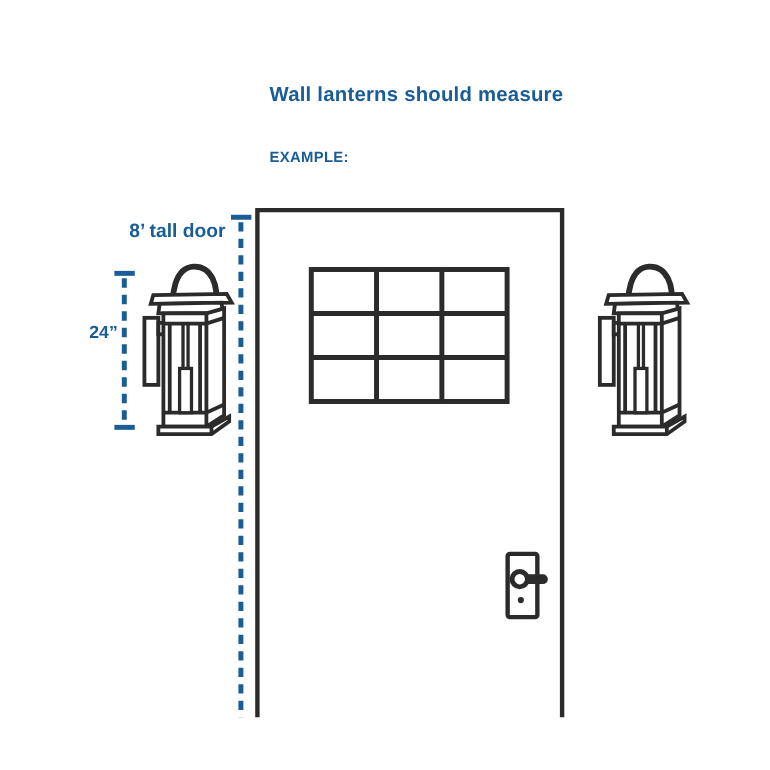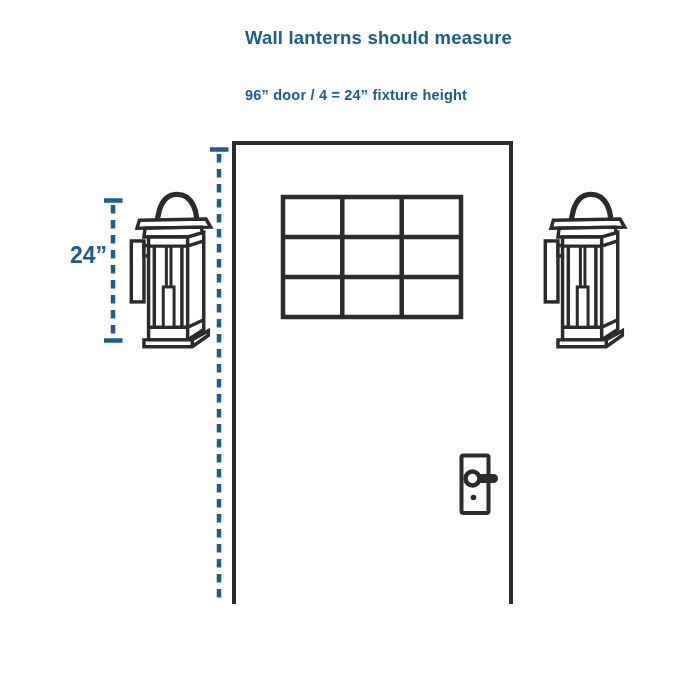--- a/index.html
+++ b/index.html
@@ -1,28 +1,28 @@
 <!DOCTYPE html>
 <html style="--accent: #1A5C96; --ink: #2B2B2B; --background: #FFFFFF;"><head>
 <meta charset="utf-8">
 <style>
   :root { --accent:#1A5C96; --ink:#2B2B2B; --background:#FFFFFF; }
   * { margin:0; padding:0; box-sizing:border-box; }
   html,body { width:700px; height:700px; background:var(--background); }
   body { font-family:"Liberation Sans", sans-serif; }
-  .stage { position:relative; width:700px; height:604px; background:var(--background); overflow:hidden; }
+  .stage { position:relative; width:700px; height:604px; background:var(--background); overflow:hidden;margin-top:48px; }
   .stage svg { position:absolute; left:0; top:0; }
   .heading { position:absolute; left:245px; top:27px; font-size:18.5px; font-weight:600; letter-spacing:0.2px; line-height:22px; color:var(--accent); }
   .example { position:absolute; left:245px; top:87px; color:var(--accent); }
   .example .ex-label { font-size:13.5px; font-weight:700; letter-spacing:0.3px; line-height:15px; }
   .example .ex-formula { font-size:14.5px; font-weight:700; letter-spacing:0.2px; line-height:17px; }
   .door-label { position:absolute; left:60px; top:151px; width:145px; text-align:right;
                 font-size:17.5px; font-weight:700; color:var(--accent); }
   .fixture-label { position:absolute; left:2px; top:245px; width:105px; text-align:right;
-                   font-size:23px; font-weight:700; line-height:20px; color:var(--accent); }
+                   font-size:16px; font-weight:700; line-height:20px; color:var(--accent); }
   .ink-line { stroke:var(--ink); fill:none; }
   .panel { stroke:var(--ink); fill:#fff; }
   .measure { stroke:var(--accent); fill:none; }
 </style>
 </head>
 <body>
 
 <div class="stage">
 
   <svg width="700" height="700" viewBox="0 0 700 700">
@@ -75,21 +75,22 @@
 
     <use href="#lantern-g" transform="translate(129,180) scale(1.15)"></use>
     <use href="#lantern-g" transform="translate(543,180) scale(1.15)"></use>
   </svg>
 
   <div class="heading">
     <div>Wall lanterns should measure</div>
   </div>
 
   <div class="example">
-    <div class="ex-formula">96” door / 4 = 24” fixture height</div>
+    <div class="ex-label">EXAMPLE:</div>
   </div>
 
+  <div class="door-label">8’ tall door</div>
 
   <div class="fixture-label">
     <div>24”</div>
   </div>
 
 </div>
 
 </body></html>

